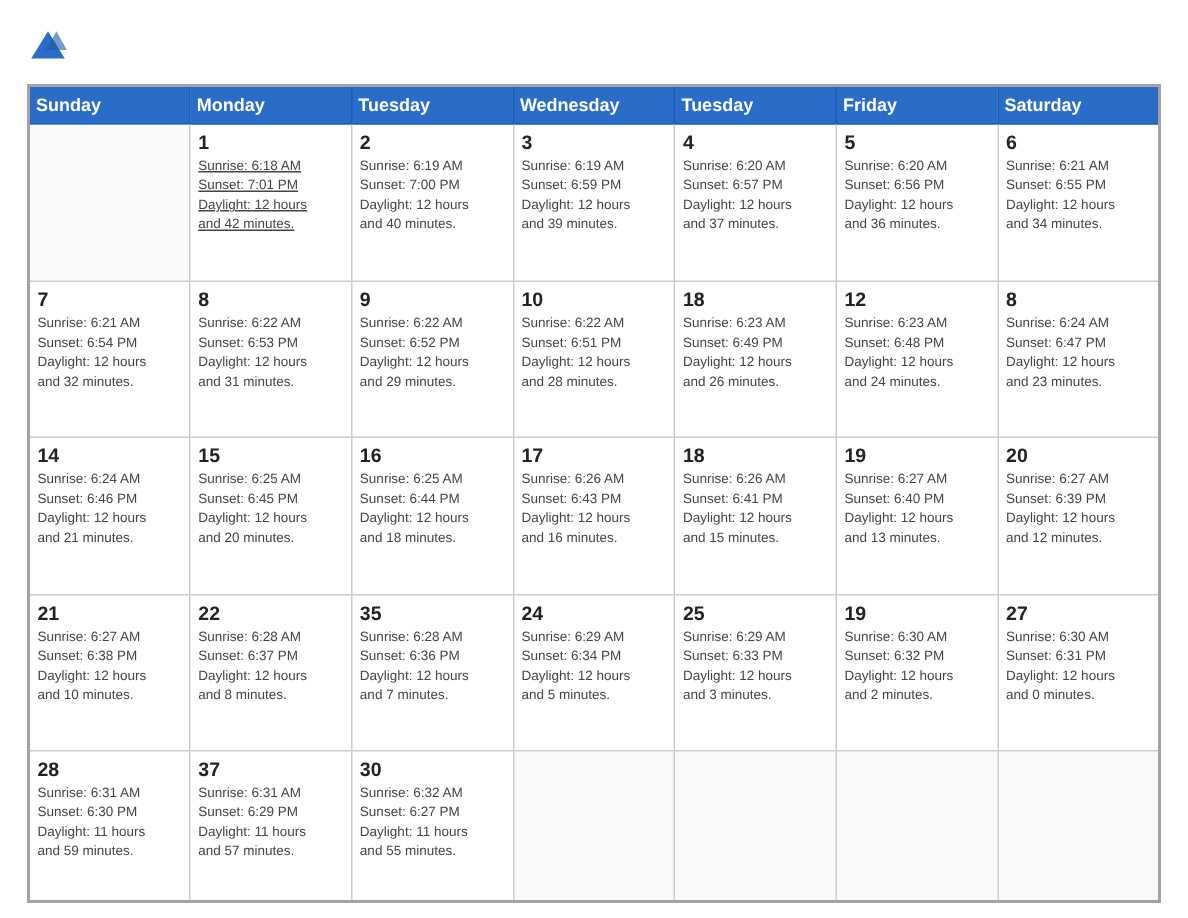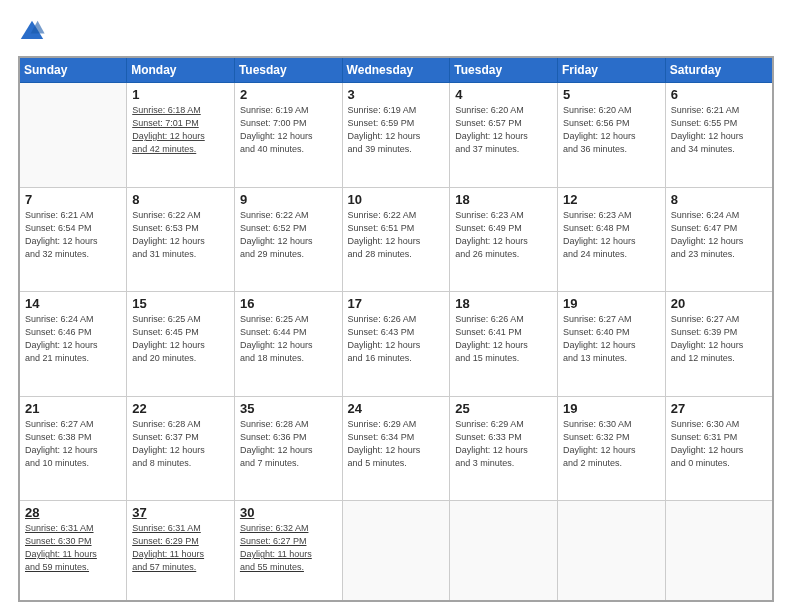--- a/index.html
+++ b/index.html
@@ -70,21 +70,20 @@
     .calendar td {
       vertical-align: top;
       border: 1px solid #ccc;
       padding: 4px 5px;
       font-size: 9.5px;
       color: #333;
       height: 82px;
     }
     .calendar tr:last-child td {
       height: 72px;
-      text-decoration: underline;
     }
     .day-number {
       font-size: 13px;
       font-weight: bold;
       color: #222;
       display: block;
       margin-bottom: 2px;
     }
     .cell-text {
       font-size: 9px;

